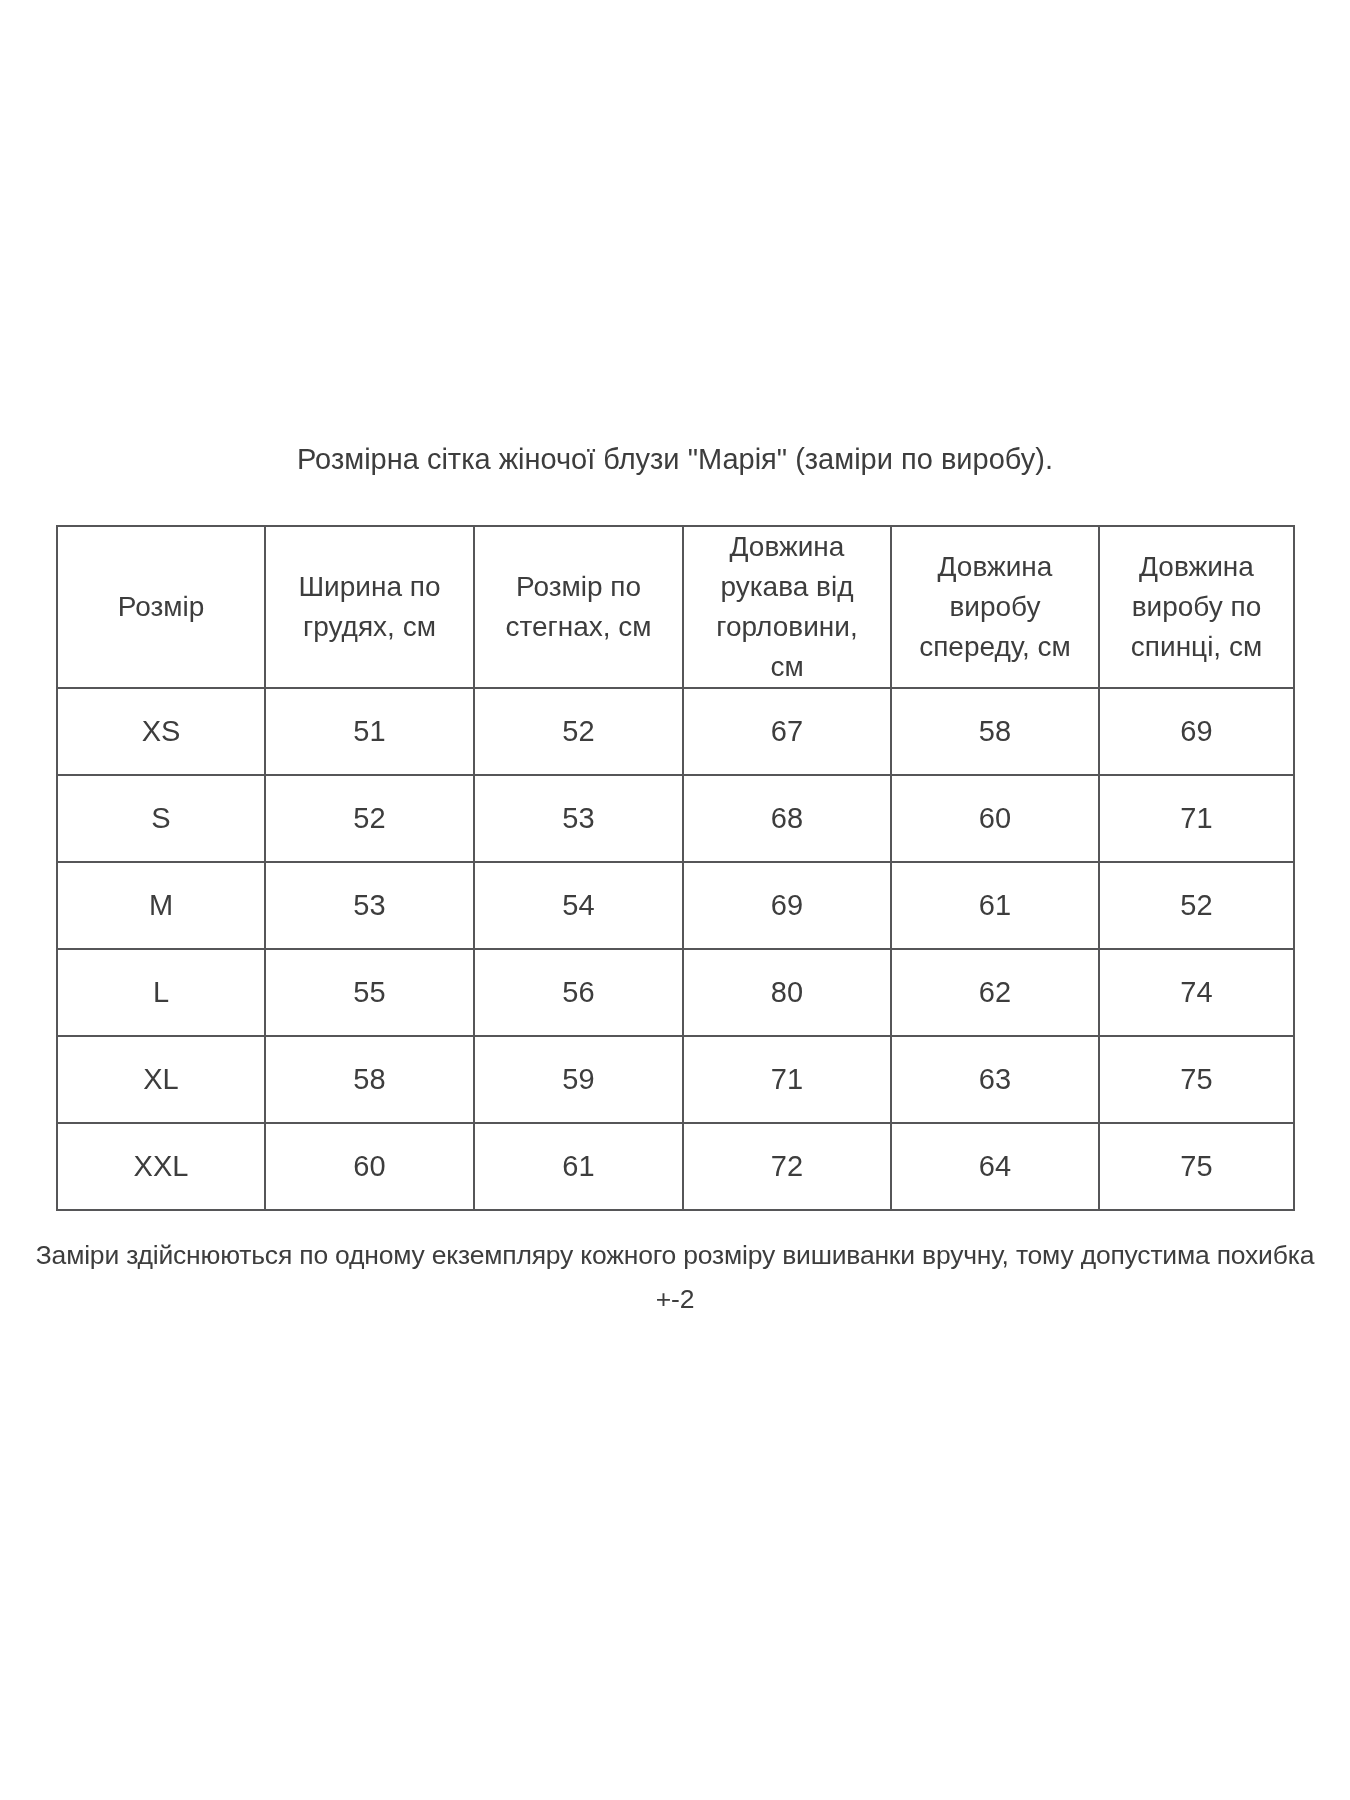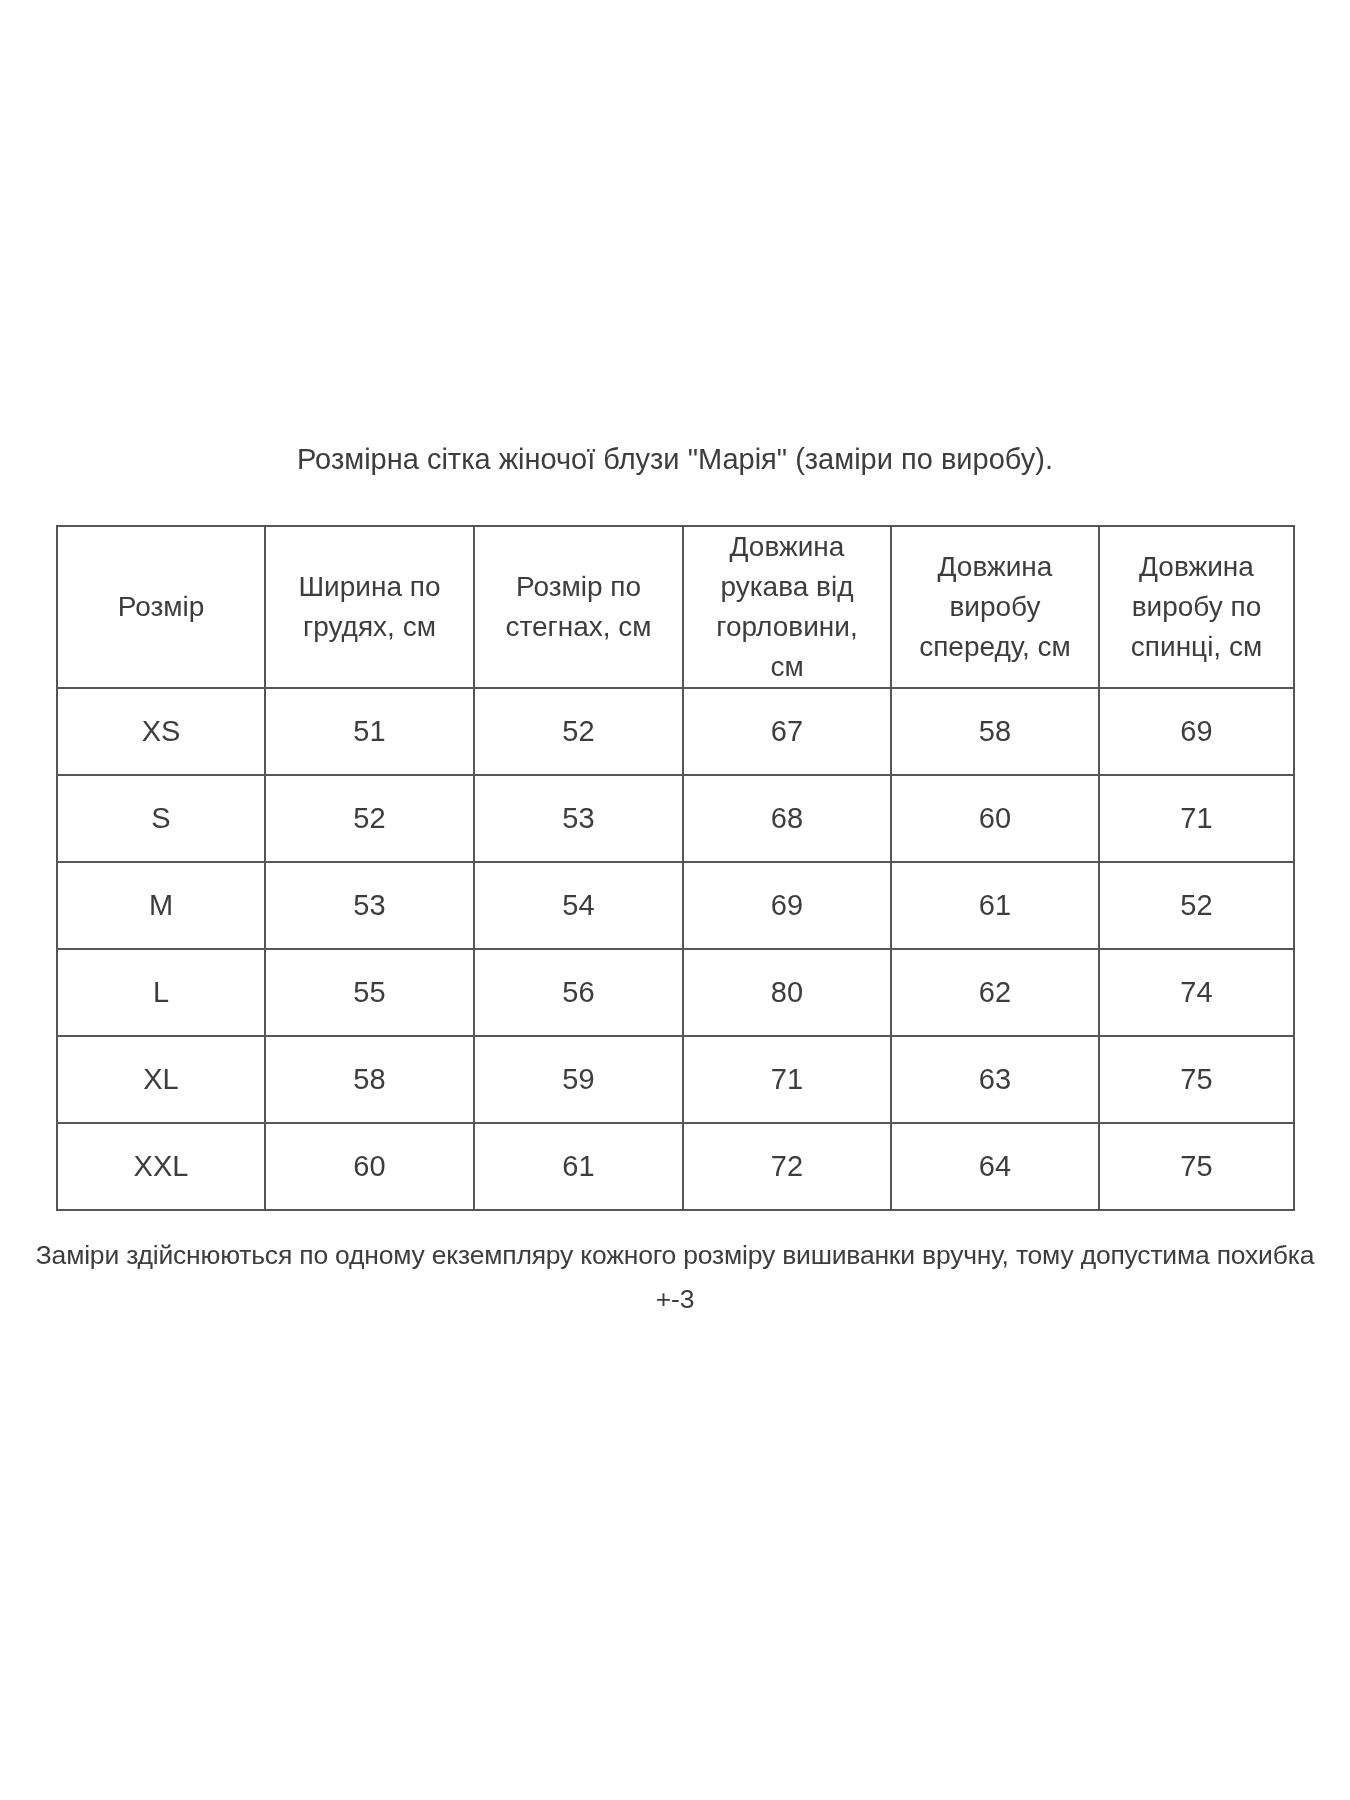--- a/index.html
+++ b/index.html
@@ -136,14 +136,14 @@
       <td>60</td>
       <td>61</td>
       <td>72</td>
       <td>64</td>
       <td>75</td>
     </tr>
   </tbody>
 </table>
 
 <div class="footnote">
-  <div>Заміри здійснюються  по одному екземпляру кожного розміру вишиванки вручну, тому допустима похибка +-3</div>
+  <div>Заміри здійснюються  по одному екземпляру кожного розміру вишиванки вручну, тому допустима похибка +-2</div>
 </div>
 
 </body></html>

